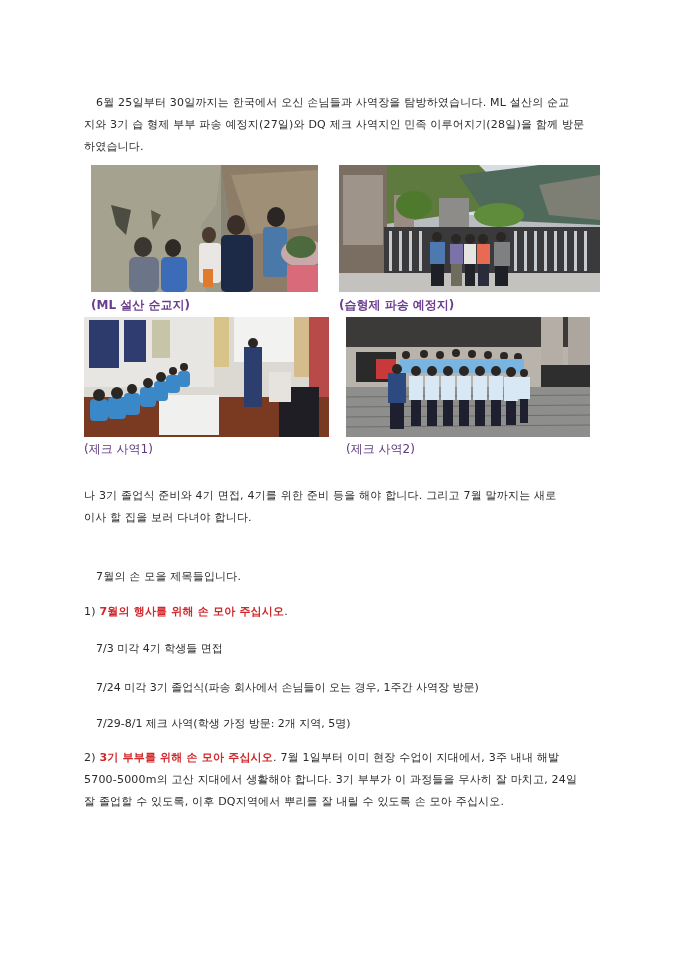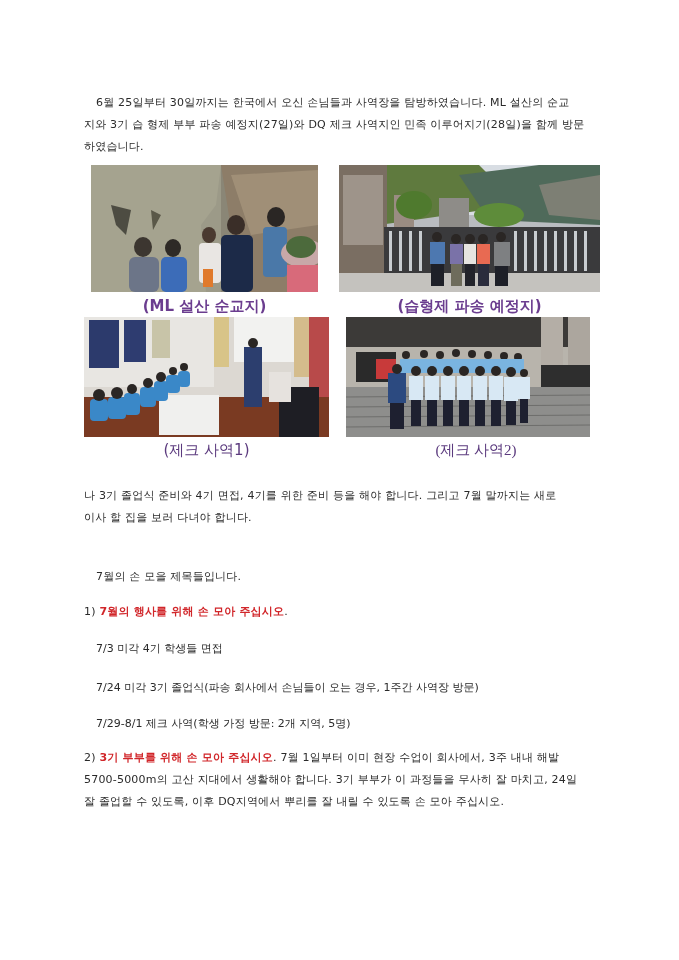--- a/index.html
+++ b/index.html
@@ -37,24 +37,23 @@
       white-space: nowrap;
     }
     .indent { padding-left: 12px; }
     .photo {
       position: absolute;
       overflow: hidden;
     }
     .photo svg { display: block; width: 100%; height: 100%; }
     .caption {
       position: absolute;
-      font-size: 15px;
+      font-size: 12px;
       font-weight: bold;
       color: #6b3d8f;
-      text-align: center;
       white-space: nowrap;
     }
     .caption.normal { font-weight: normal; color: #5b3a7e; }
     .red-u {
       color: #d1262a;
       font-weight: bold;
       text-decoration-color: #d1262a;
       text-underline-offset: 3px;
     }
     .item {
@@ -252,21 +251,21 @@
         <rect x="81" y="83" width="10" height="26"></rect>
           <rect x="97" y="83" width="10" height="26"></rect>
         <rect x="113" y="83" width="10" height="26"></rect>
           <rect x="129" y="83" width="10" height="26"></rect>
         <rect x="145" y="83" width="10" height="26"></rect>
           <rect x="160" y="84" width="10" height="24"></rect>
         <rect x="174" y="82" width="8" height="24"></rect>
       </g>
     </svg>
   </div>
-  <div class="caption normal" style="left:354px; top:441px; width:244px;font-family:Liberation Serif, serif;">(제크 사역2)</div>
+  <div class="caption normal" style="left:346px; top:441px; width:244px;">(제크 사역2)</div>
 
   <div class="para" style="top:485px;">
     <span class="line">나 3기 졸업식 준비와 4기 면접, 4기를 위한 준비 등을 해야 합니다. 그리고 7월 말까지는 새로</span>
     <span class="line">이사 할 집을 보러 다녀야 합니다.</span>
   </div>
 
   <div class="para" style="top:566px;">
     <span class="line indent">7월의 손 모을 제목들입니다.</span>
   </div>
 
@@ -277,19 +276,19 @@
     </span>
   </div>
 
   <div class="item" style="top:641px;">7/3 미각 4기 학생들 면접</div>
   <div class="item" style="top:680px;">7/24 미각 3기 졸업식(파송 회사에서 손님들이 오는 경우, 1주간 사역장 방문)</div>
   <div class="item" style="top:716px;">7/29-8/1 제크 사역(학생 가정 방문: 2개 지역, 5명)</div>
 
   <div class="para" style="top:747px;">
     <span class="line">
       <span>2)</span>
-      <span class="red-u">3기 부부를 위해 손 모아 주십시오</span><span>. 7월 1일부터 이미 현장 수업이 회사에서, 3주 내내 해발</span>
+      <span class="red-u">3기 부부를 위해 손 모아 주십시오</span><span>. 7월 1일부터 이미 현장 수업이 지대에서, 3주 내내 해발</span>
     </span>
     <span class="line">5700-5000m의 고산 지대에서 생활해야 합니다. 3기 부부가 이 과정들을 무사히 잘 마치고, 24일</span>
     <span class="line">잘 졸업할 수 있도록, 이후 DQ지역에서 뿌리를 잘 내릴 수 있도록 손 모아 주십시오.</span>
   </div>
 
 </div>
 
 </body></html>

